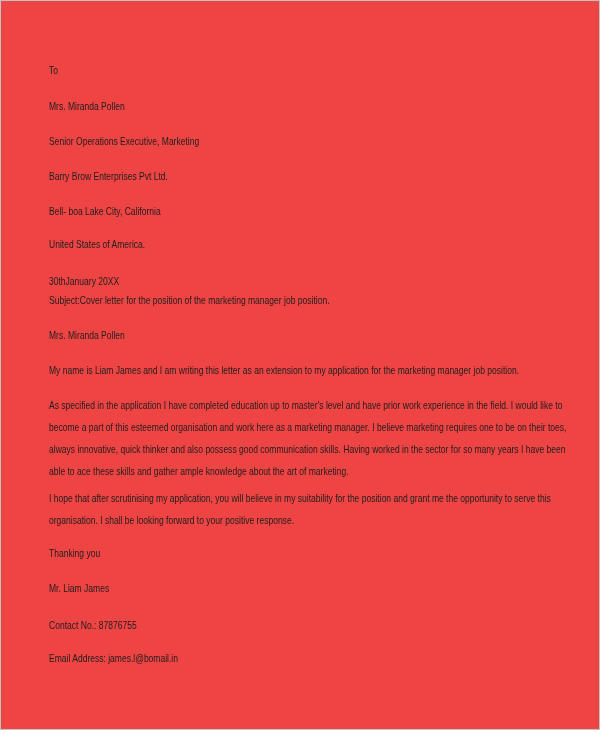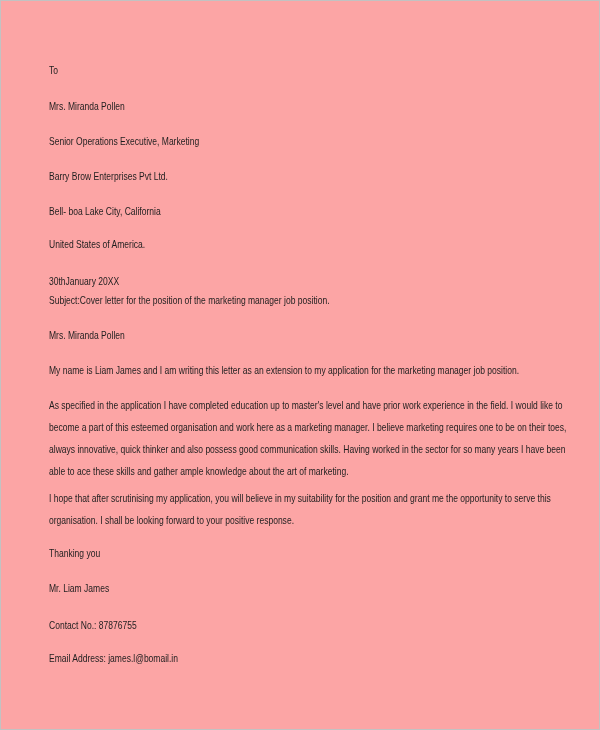--- a/index.html
+++ b/index.html
@@ -4,21 +4,21 @@
 <style>
   html, body {
     margin: 0;
     padding: 0;
     background: #ffffff;
   }
   .page {
     position: relative;
     width: 600px;
     height: 730px;
-    background: #fca5a5;
+    background: #ef4444;
     border: 1px solid #c2c2c2;
     box-sizing: border-box;
     overflow: hidden;
     font-family: "Liberation Sans", "DejaVu Sans", sans-serif;
     color: #1e1e1e;
   }
   
   .content {
     position: absolute;
     left: 48px;

